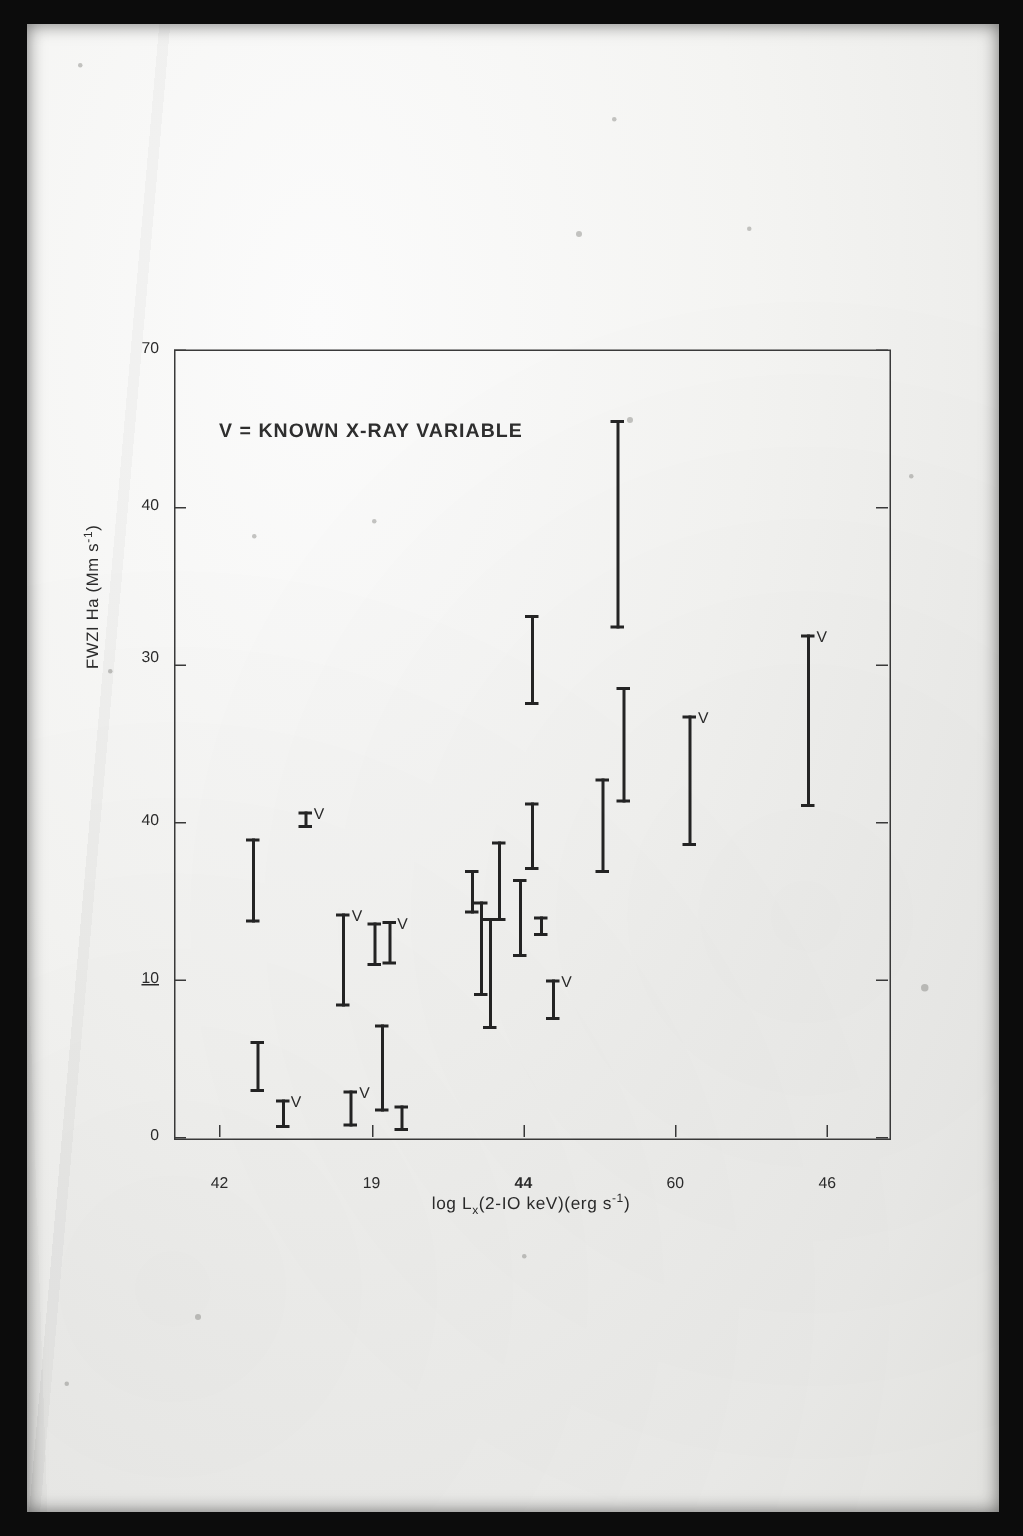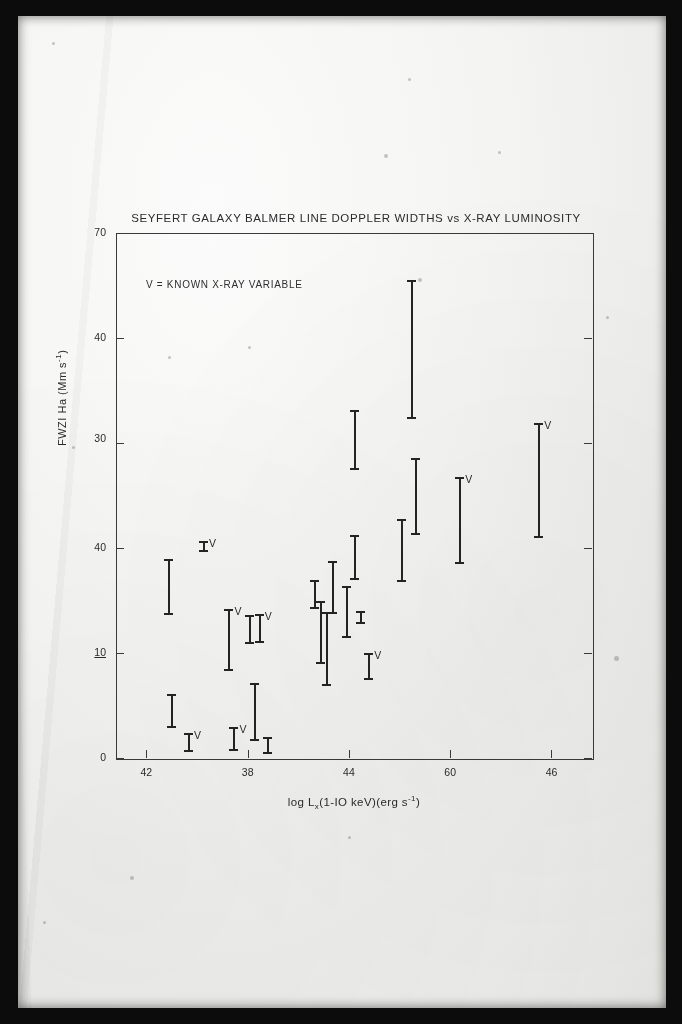--- a/index.html
+++ b/index.html
@@ -32,26 +32,26 @@
   #chart{position:absolute;left:0;top:0;width:648px;height:992px;}
   #title{
     position:absolute;left:88px;top:196px;width:500px;text-align:center;
     font-size:11.5px;letter-spacing:.6px;color:#2b2b2b;white-space:nowrap;
   }
   #plot{
     position:absolute;left:98px;top:217px;width:476px;height:525px;
     border:1px solid #3a3a3a;background:transparent;
   }
   #legend{
-    position:absolute;left:128px;top:263px;font-size:10px;letter-spacing:.7px;color:#2e2e2e;
+    position:absolute;left:128px;top:263px;font-size:13px;letter-spacing:.7px;color:#2e2e2e;font-weight:bold;
   }
   .ytick{position:absolute;font-size:10.5px;color:#2b2b2b;text-align:right;width:30px;}
   .ytickmark{position:absolute;height:1px;background:#3a3a3a;width:8px;}
   .ytickmark.r{width:8px;}
-  .xtick{position:absolute;font-size:10.5px;color:#2b2b2b;text-align:center;width:30px;}
+  .xtick{position:absolute;font-size:10.5px;color:#2b2b2b;text-align:center;width:30px;margin-top:17px;}
   .xtickmark{position:absolute;width:1px;background:#3a3a3a;height:8px;}
 
   #ylabel{
     position:absolute;left:36px;top:430px;font-size:11px;color:#2b2b2b;letter-spacing:.5px;
     transform:rotate(-90deg);transform-origin:left top;white-space:nowrap;
   }
   #xlabel{
     position:absolute;left:98px;top:778px;width:476px;text-align:center;
     font-size:11.5px;color:#2b2b2b;letter-spacing:.4px;
   }
@@ -79,32 +79,31 @@
       <div class="speck" style="left:400px;top:262px;width:4px;height:4px;"></div>
       <div class="speck" style="left:596px;top:640px;width:5px;height:5px;"></div>
       <div class="speck" style="left:112px;top:860px;width:4px;height:4px;"></div>
       <div class="speck" style="left:330px;top:820px;width:3px;height:3px;"></div>
       <div class="speck" style="left:54px;top:430px;width:3px;height:3px;"></div>
       <div class="speck" style="left:25px;top:905px;width:3px;height:3px;"></div>
     </div>
 
     <div id="chart">
 
-      <div id="title">SEYFERT GALAXY BALMER LINE DOPPLER WIDTHS vs X-RAY LUMINOSITY</div>
 
       <div id="plot"></div>
 
       <div id="legend">V = KNOWN X-RAY VARIABLE</div>
 
       <div id="ylabel">
         <span>FWZI  H</span><span>a</span><span> (Mm s</span><sup>-1</sup><span>)</span>
       </div>
 
       <div id="xlabel">
-        <span>log L</span><sub>x</sub><span>(1-IO keV)(erg s</span><sup>-1</sup><span>)</span>
+        <span>log L</span><sub>x</sub><span>(2-IO keV)(erg s</span><sup>-1</sup><span>)</span>
       </div>
 
       <div id="axes-ticks">
           <div class="ytick" style="left: 58px; top: 735px;">0</div>
           <div class="ytickmark" style="left: 98px; top: 742px;"></div>
           <div class="ytickmark r" style="left: 566px; top: 742px;"></div>
           <div class="ytick" style="left: 58px; top: 630px; text-decoration: underline;">10</div>
           <div class="ytickmark" style="left: 98px; top: 637px;"></div>
           <div class="ytickmark r" style="left: 566px; top: 637px;"></div>
           <div class="ytick" style="left: 58px; top: 525px;">40</div>
@@ -114,23 +113,23 @@
           <div class="ytickmark" style="left: 98px; top: 427px;"></div>
           <div class="ytickmark r" style="left: 566px; top: 427px;"></div>
           <div class="ytick" style="left: 58px; top: 315px;">40</div>
           <div class="ytickmark" style="left: 98px; top: 322px;"></div>
           <div class="ytickmark r" style="left: 566px; top: 322px;"></div>
           <div class="ytick" style="left: 58px; top: 210px;">70</div>
           <div class="ytickmark" style="left: 98px; top: 217px;"></div>
           <div class="ytickmark r" style="left: 566px; top: 217px;"></div>
           <div class="xtick" style="left: 113.383px; top: 750px;">42</div>
           <div class="xtickmark" style="left: 128.383px; top: 734px;"></div>
-          <div class="xtick" style="left: 214.66px; top: 750px;">38</div>
+          <div class="xtick" style="left: 214.66px; top: 750px;">19</div>
           <div class="xtickmark" style="left: 229.66px; top: 734px;"></div>
-          <div class="xtick" style="left: 315.936px; top: 750px;">44</div>
+          <div class="xtick" style="left: 315.936px; top: 750px; font-weight: bold;">44</div>
           <div class="xtickmark" style="left: 330.936px; top: 734px;"></div>
           <div class="xtick" style="left: 417.213px; top: 750px;">60</div>
           <div class="xtickmark" style="left: 432.213px; top: 734px;"></div>
           <div class="xtick" style="left: 518.489px; top: 750px;">46</div>
           <div class="xtickmark" style="left: 533.489px; top: 734px;"></div>
         </div>
       <div id="series">
           <div>
             <div class="bar" style="left: 149.664px; top: 542.5px; height: 56.7px;"></div>
             <div class="cap" style="left: 145.664px; top: 542.5px;"></div>

